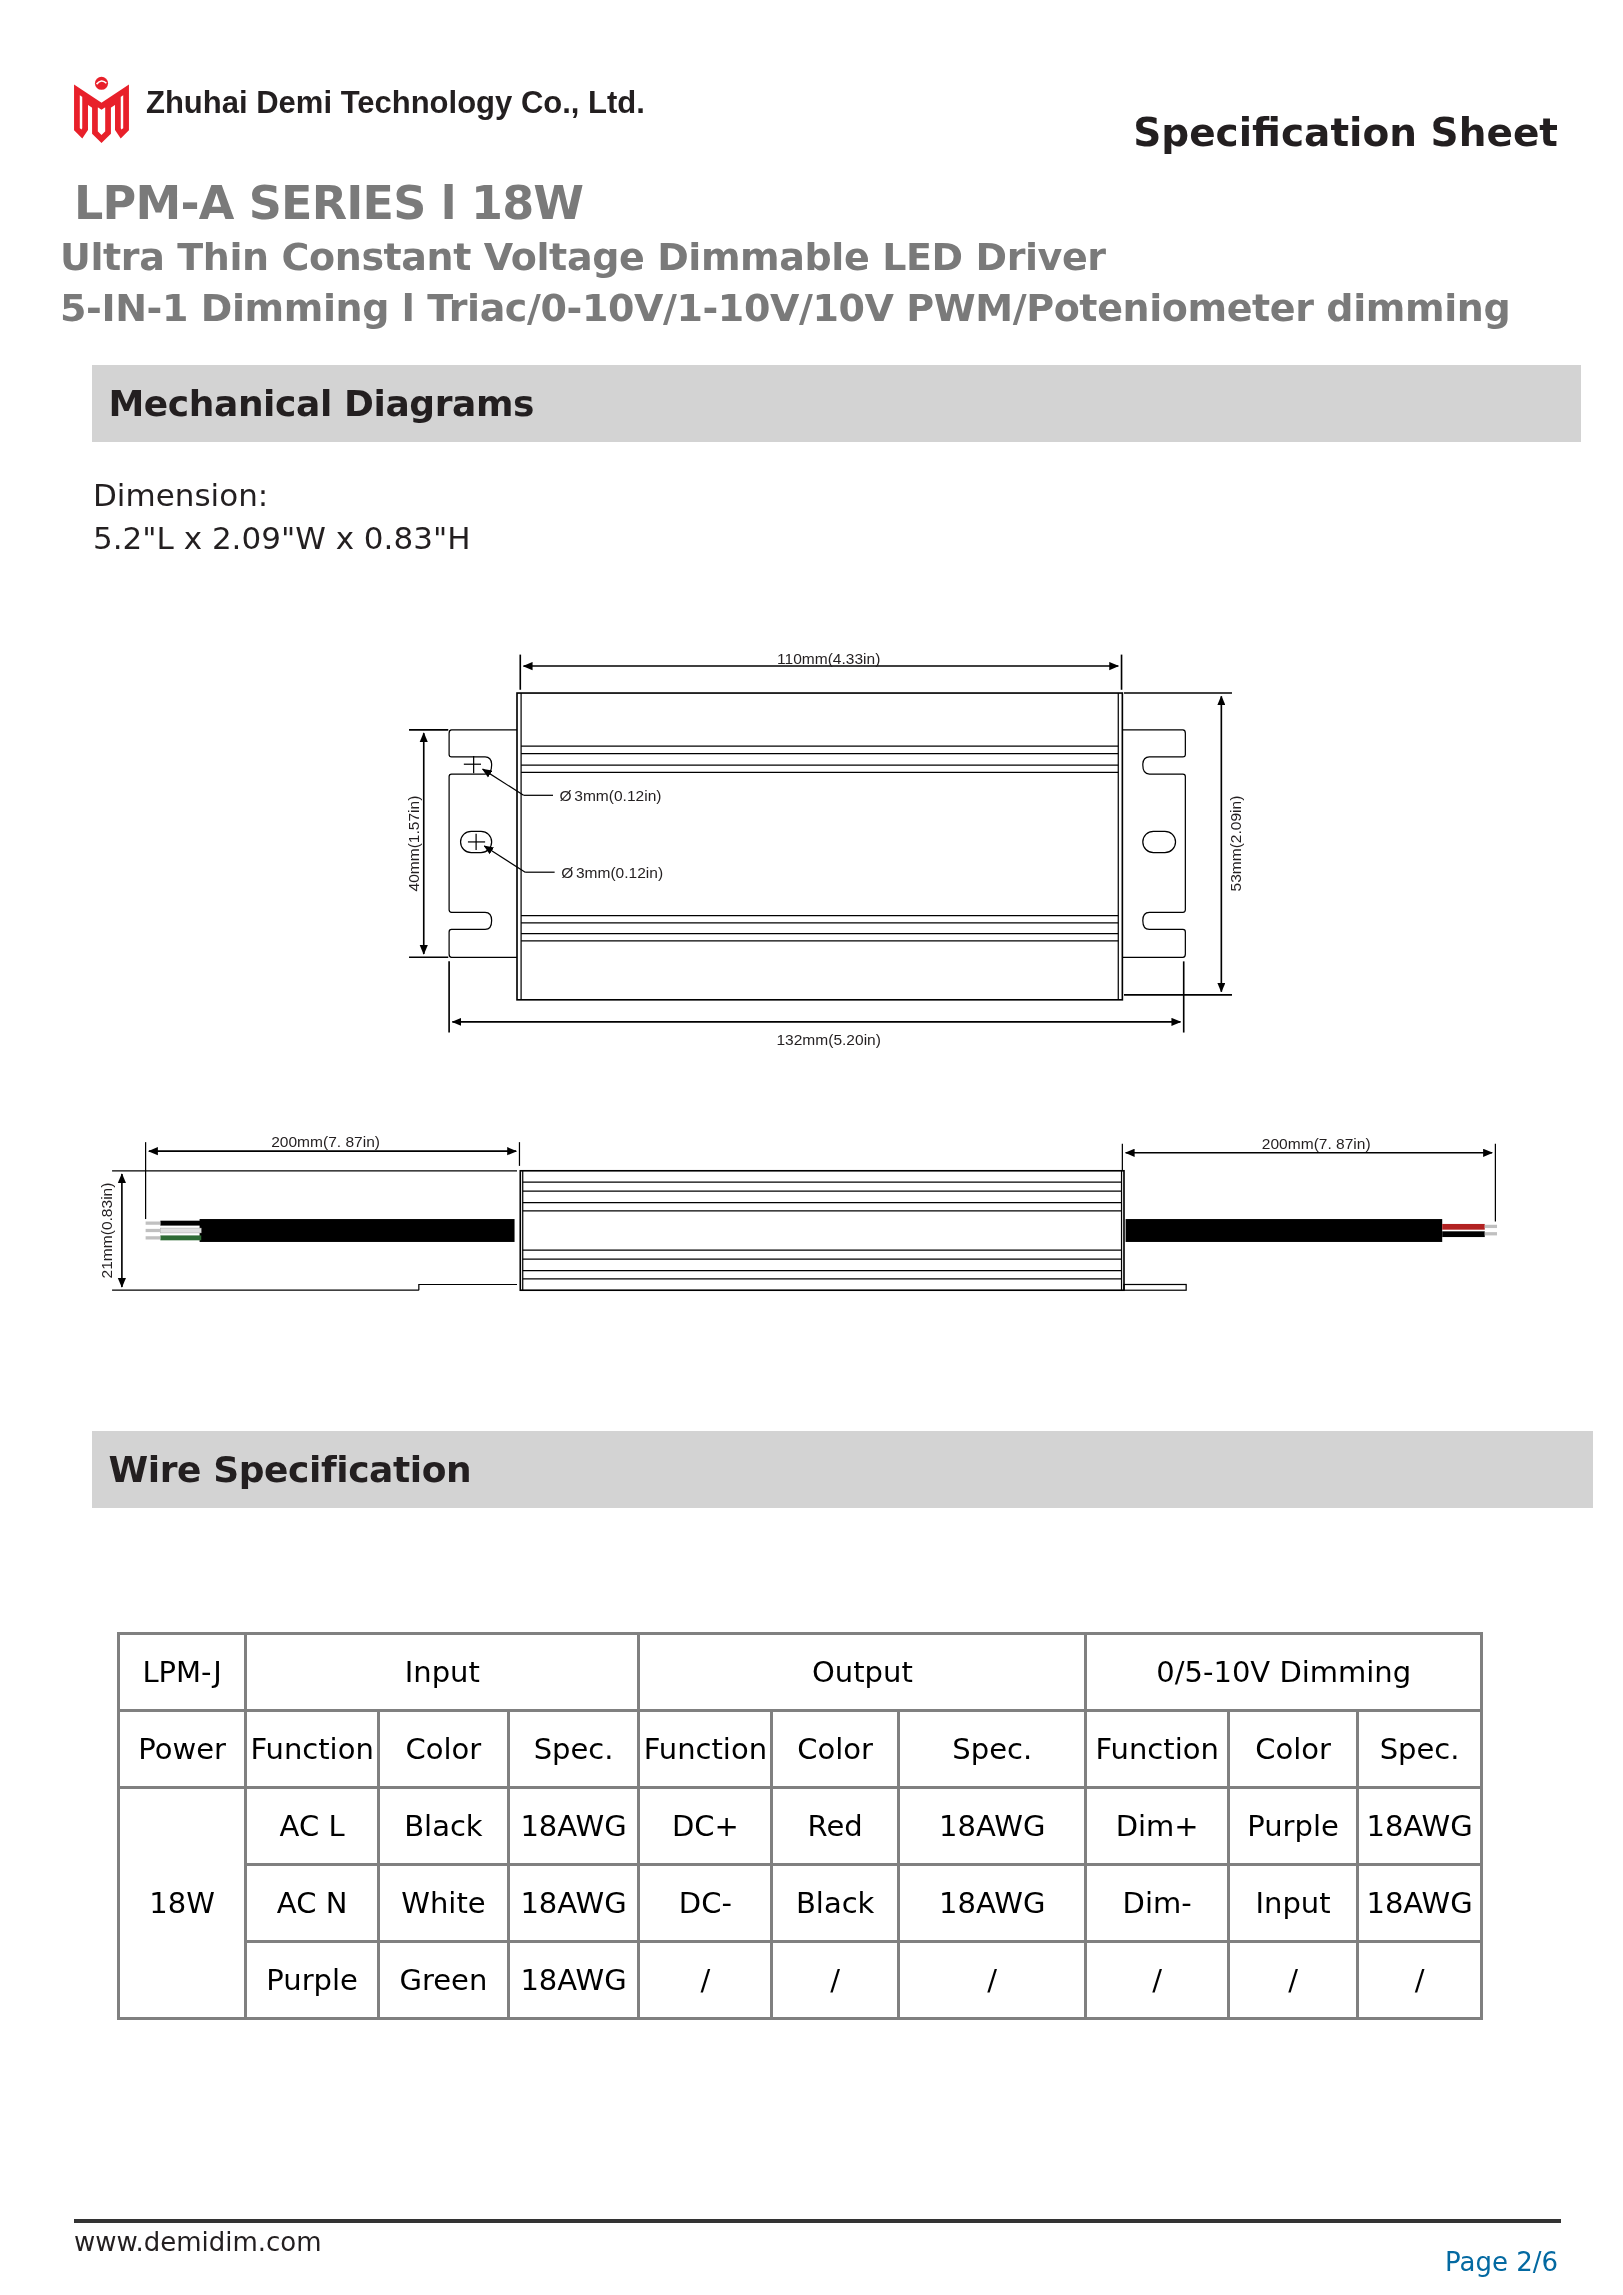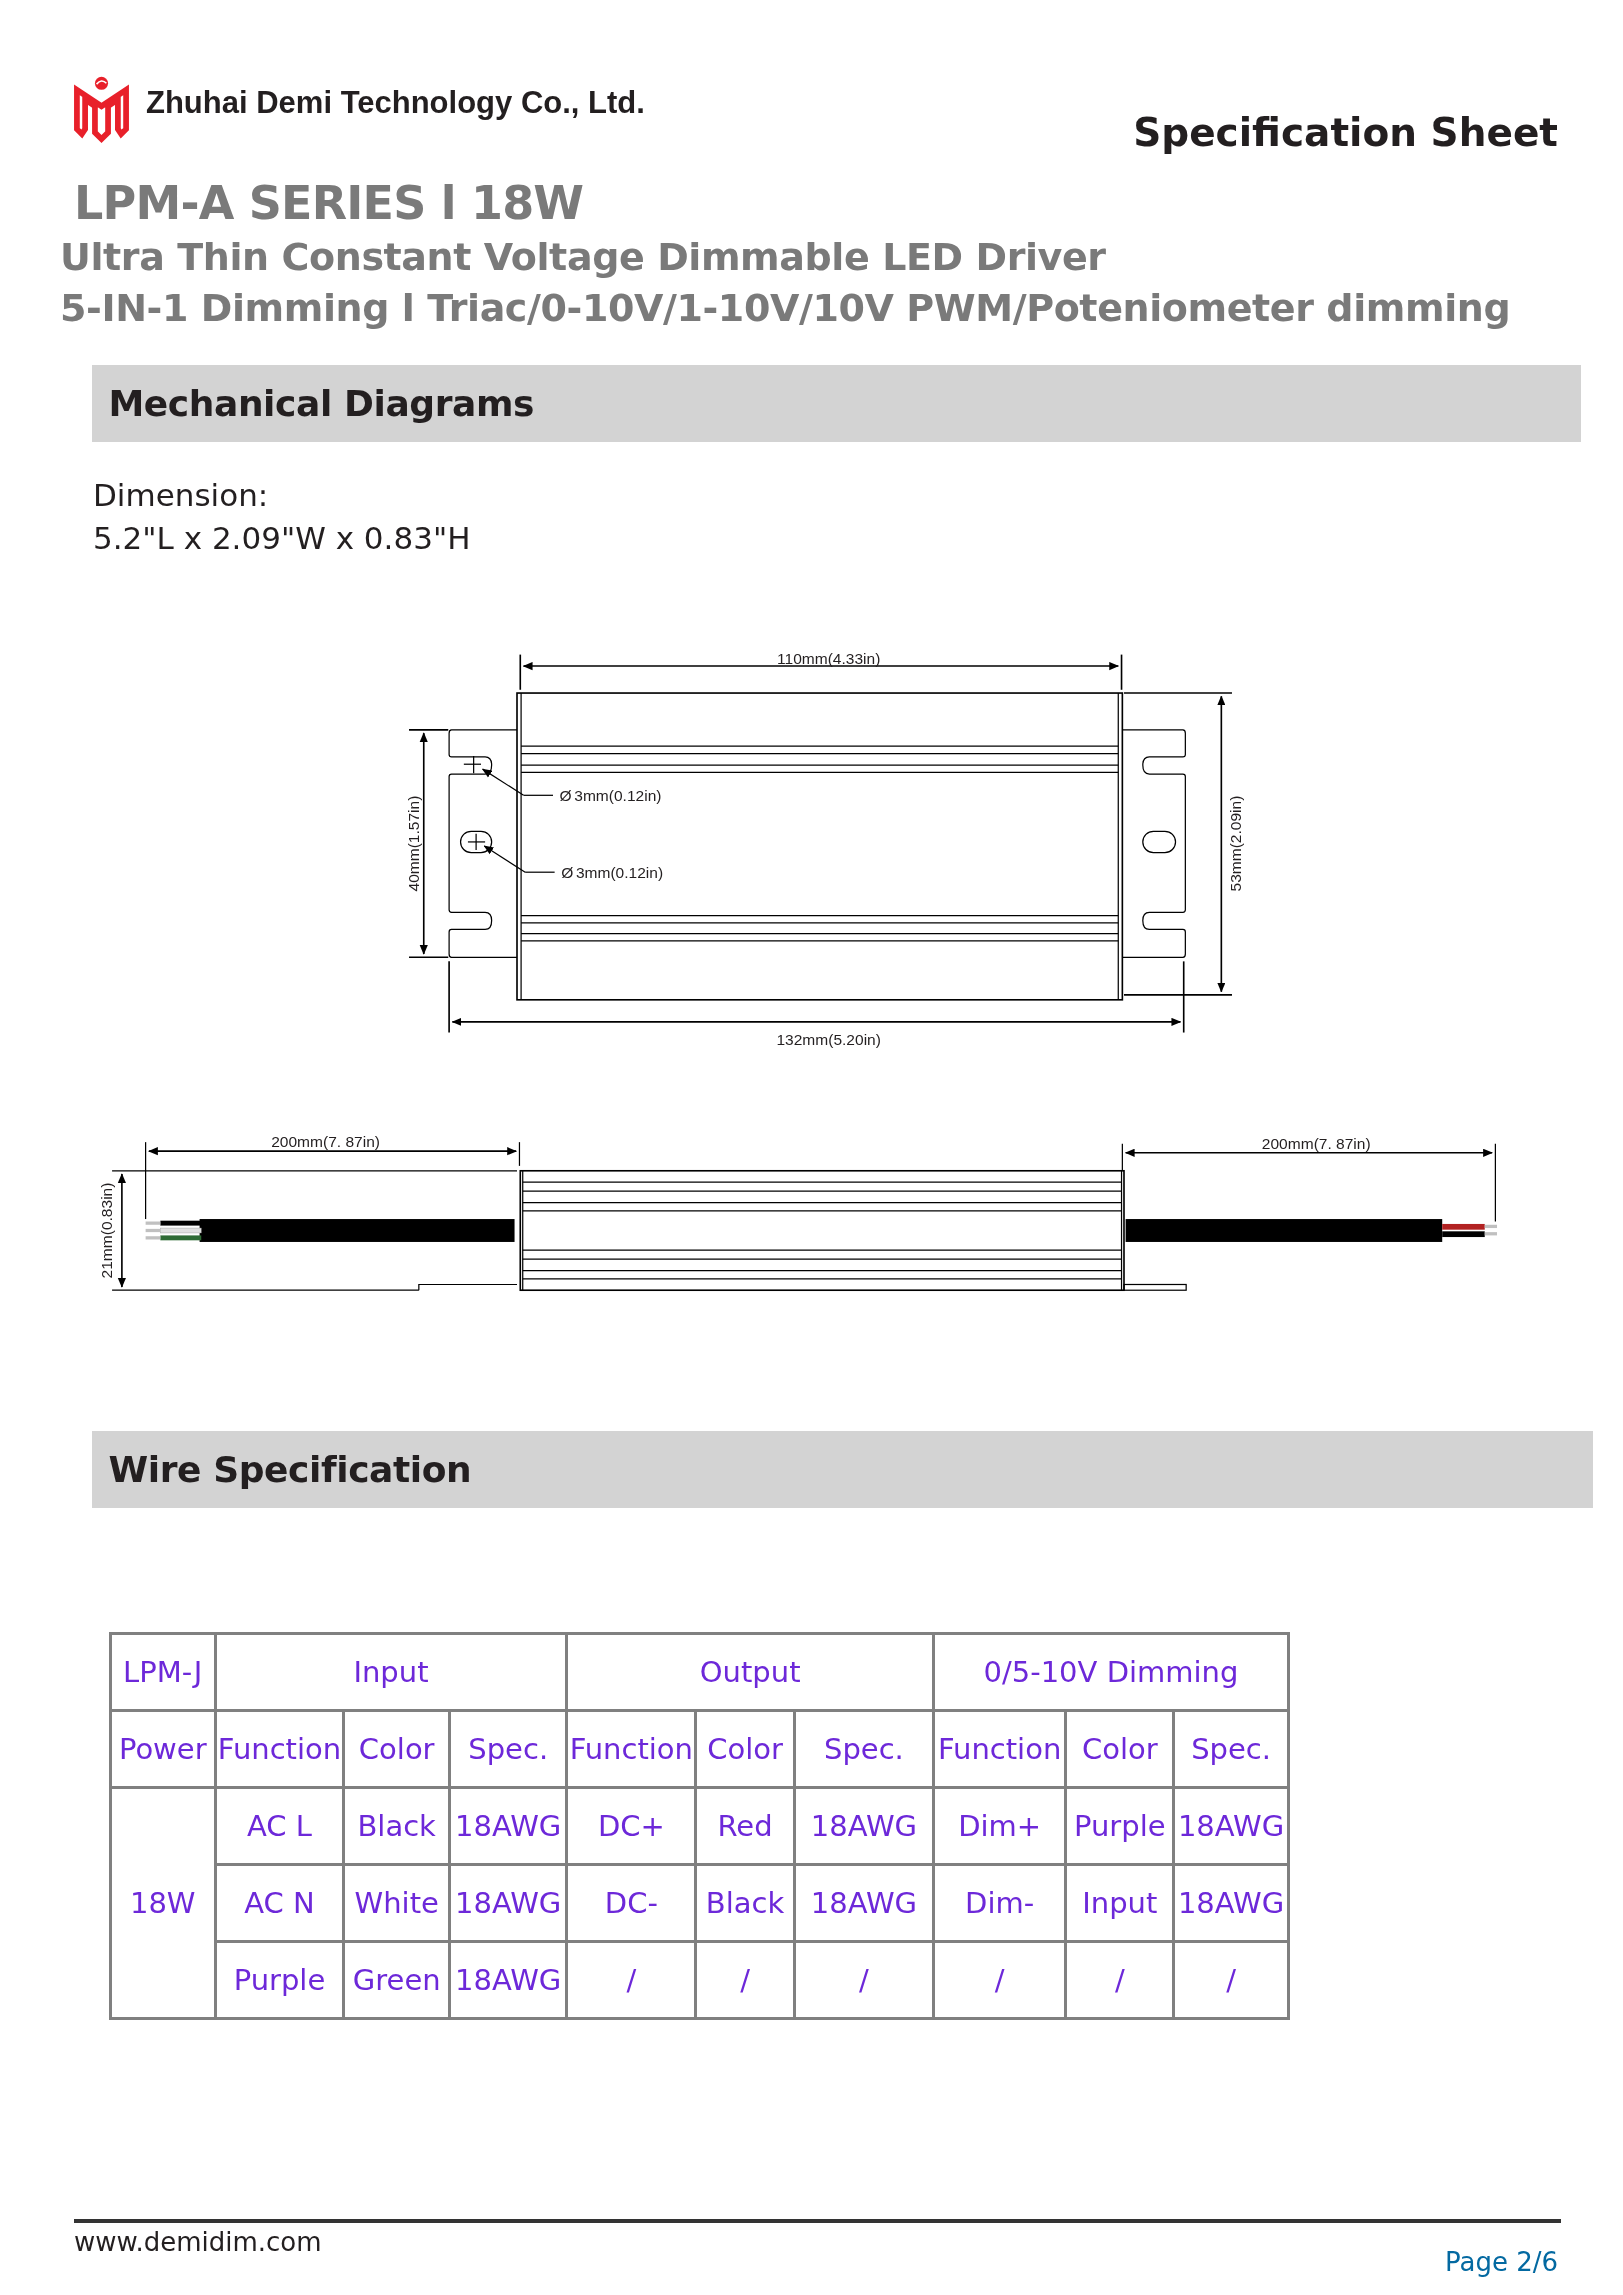--- a/index.html
+++ b/index.html
@@ -11,22 +11,22 @@
   .doc-type { right: 65px; top: 110px; font-size: 39px; font-weight: bold; font-family: "DejaVu Sans", sans-serif; color: #231f20; }
   .series { left: 74px; top: 176px; font-size: 46px; font-weight: bold; color: #7a7a7a; font-family: "DejaVu Sans", sans-serif; letter-spacing: -0.8px; }
   .subtitle { left: 60px; font-size: 38px; font-weight: bold; color: #7a7a7a; font-family: "DejaVu Sans", sans-serif; letter-spacing: -0.4px; }
   .subtitle.s1 { top: 235px; }
   .subtitle.s2 { top: 286px; }
   .band { left: 72px; width: 1489px; height: 77px; background: #d3d3d3; margin-left: 20px; }
   .band-title { position: absolute; left: 16.4px; top: 18px; font-size: 36px; font-weight: bold; font-family: "DejaVu Sans", sans-serif; color: #231f20; letter-spacing: -0.4px; }
   .dim-text { left: 93px; font-size: 31px; font-family: "DejaVu Sans", sans-serif; color: #231f20; }
   .diagram { left: 0; top: 0; width: 1623px; height: 1391px; }
   .diagram text { font-family: "Liberation Sans", sans-serif; fill: #231f20; }
-  table.wire { position: absolute; left: 109px; top: 1632px; border-collapse: collapse; width: 1181px;
-               font-family: "DejaVu Sans", sans-serif; font-size: 29px; color: #6d28d9; }
+  table.wire { position: absolute; left: 117px; top: 1632px; border-collapse: collapse; width: 1366px;
+               font-family: "DejaVu Sans", sans-serif; font-size: 29px; color: #000000; }
   table.wire td { border: 3.3px solid #808080; text-align: center; vertical-align: middle; height: 74px; padding: 0; }
   .footer-line { left: 74px; top: 2219px; width: 1487px; height: 4.1px; background: #333333; }
   .footer-left { left: 74px; top: 2227px; font-size: 26px; font-family: "DejaVu Sans", sans-serif; color: #231f20; }
   .footer-right { right: 65px; top: 2227px; font-size: 26px; font-family: "DejaVu Sans", sans-serif; color: #0369a1; margin-top: 20px; }
 </style>
 </head>
 <body>
 
 <div class="abs logo">
   <svg width="59" height="69" viewBox="0 0 72 84">

